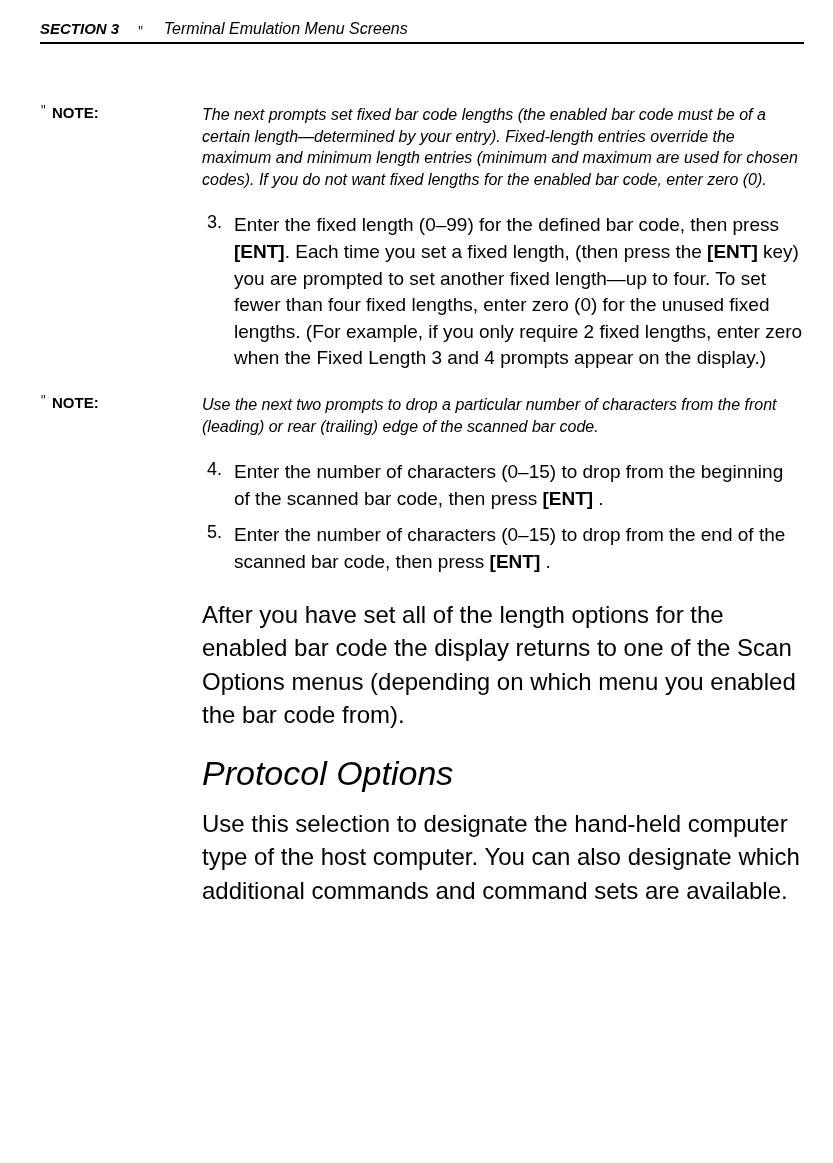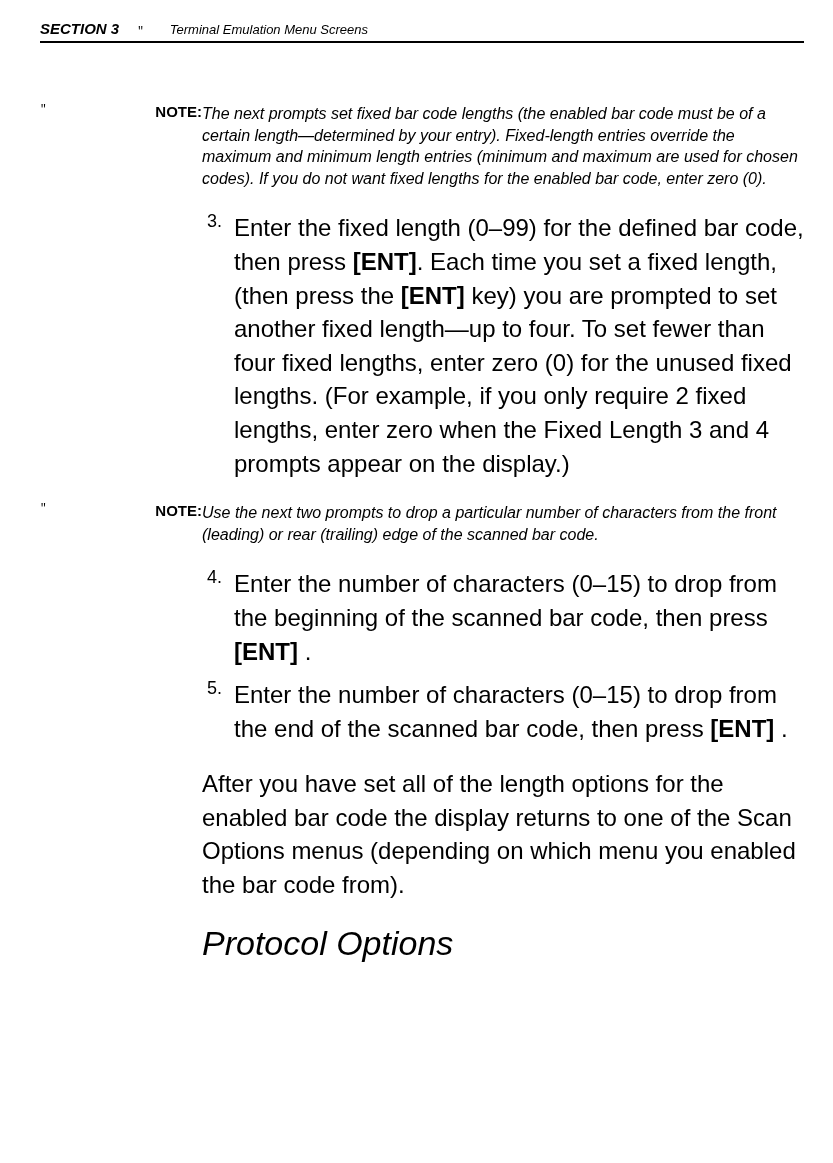--- a/index.html
+++ b/index.html
@@ -41,22 +41,21 @@
     }
     
     .section-marker {
       font-family: 'Courier New', monospace;
       font-size: 11px;
       margin-right: 20px;
     }
     
     .section-title {
       font-style: italic;
-      font-size: 13px;
-      margin-left: 6px;
+      font-size: 16px;
     }
     
     .content {
       flex: 1;
     }
     
     .note-block {
       display: flex;
       margin-bottom: 22px;
     }
@@ -66,21 +65,20 @@
       font-size: 11px;
       width: 12px;
       flex-shrink: 0;
     }
     
     .note-label {
       font-weight: bold;
       font-size: 15px;
       width: 150px;
       flex-shrink: 0;
-      text-align: right;
     }
     
     .note-text {
       font-style: italic;
       font-size: 16px;
       line-height: 1.35;
       flex: 1;
     }
     
     .numbered-item {
@@ -95,21 +93,21 @@
     
     .item-number {
       font-size: 18px;
       width: 32px;
       flex-shrink: 0;
       text-align: right;
       padding-right: 12px;
     }
     
     .item-text {
-      font-size: 24px;
+      font-size: 19px;
       line-height: 1.4;
       flex: 1;
     }
     
     .item-text .bold {
       font-weight: bold;
     }
     
     .paragraph {
       margin-left: 162px;
@@ -186,18 +184,19 @@
       <span class="item-number">5.</span>
       <span class="item-text">
         <span>Enter the number of characters (0–15) to drop from the end of the scanned bar code, then press </span><span class="bold">[ENT]</span><span> .</span>
       </span>
     </div>
 
     <div class="paragraph">After you have set all of the length options for the enabled bar code the display returns to one of the Scan Options menus (depending on which menu you enabled the bar code from).</div>
 
     <h2 class="section-heading">Protocol Options</h2>
 
+    <div class="paragraph">Use this selection to designate the hand-held computer type of the host computer.  You can also designate which additional commands and command sets are available.</div>
 
 
   </div>
 
 
 </div>
 
 </body></html>

